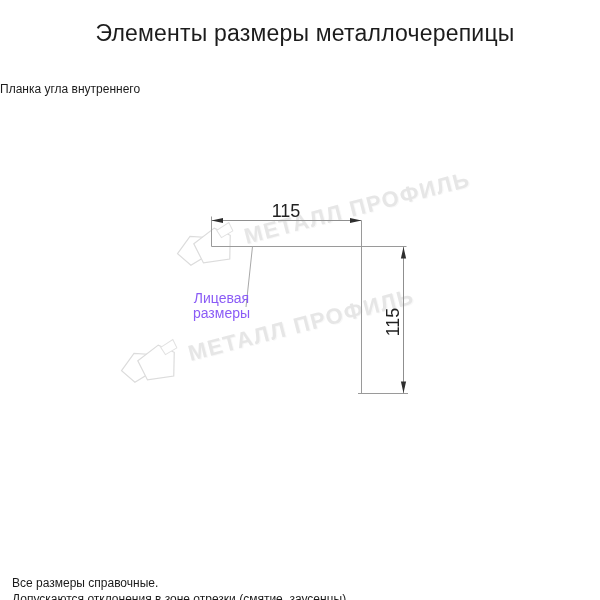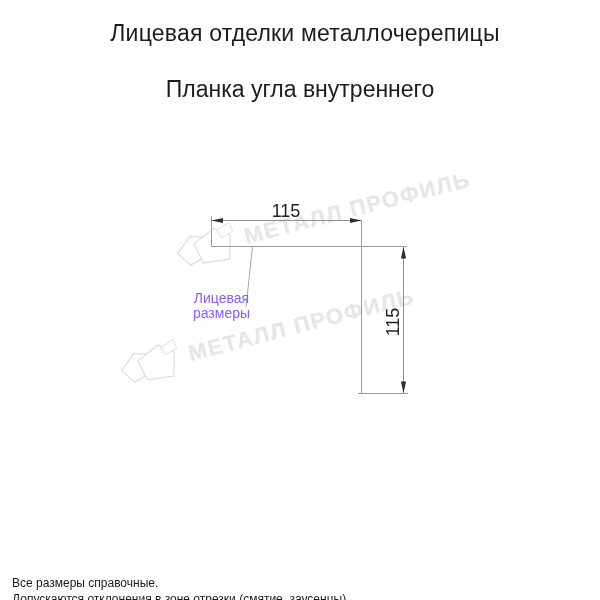--- a/index.html
+++ b/index.html
@@ -16,22 +16,22 @@
   
   .title {
     position: absolute; top: 20px; left: 0; width: 600px;
     padding-left: 10px; box-sizing: border-box;
     text-align: center;
     font-size: 23px; font-weight: 500; letter-spacing: 0.2px;
     color: #1c1c1c;
   }
   .subtitle-block {
     position: absolute; top: 76px; left: 0; width: 600px;
-    text-align: center; line-height: 27px;
-    font-size: 23px; font-weight: 500; color: #1c1c1c;
+    line-height: 27px;
+    font-size: 12px; font-weight: 500; color: #1c1c1c;
   }
 
   
   .watermark {
     position: absolute;
     display: flex; align-items: center; gap: 9px;
     transform-origin: left center;
     transform: rotate(-14.5deg);
     pointer-events: none;
   }
@@ -67,21 +67,21 @@
   .footer {
     position: absolute; left: 12px; top: 555px;
     font-size: 12px; line-height: 16px; color: #1a1a1a; margin-top: 20px;
   }
 </style>
 </head>
 <body>
 
 <div class="page">
 
-  <div class="title">Лицевая отделки металлочерепицы</div>
+  <div class="title">Элементы размеры металлочерепицы</div>
   <div class="subtitle-block">
     <div>Планка угла внутреннего</div>
   </div>
 
   <div class="watermark wm-upper">
     <svg width="62" height="46" viewBox="0 0 68 46">
       <polygon points="2,22 20,7 38,13 36,31 13,38" fill="#ffffff" stroke="#dcdcdc" stroke-width="1.3"></polygon>
       <polygon points="22,16 48,5 63,17 56,42 27,39" fill="#ffffff" stroke="#dcdcdc" stroke-width="1.3"></polygon>
       <polygon points="50,8 65,3 67,13 53,17" fill="#ffffff" stroke="#e2e2e2" stroke-width="1.1"></polygon>
     </svg>

